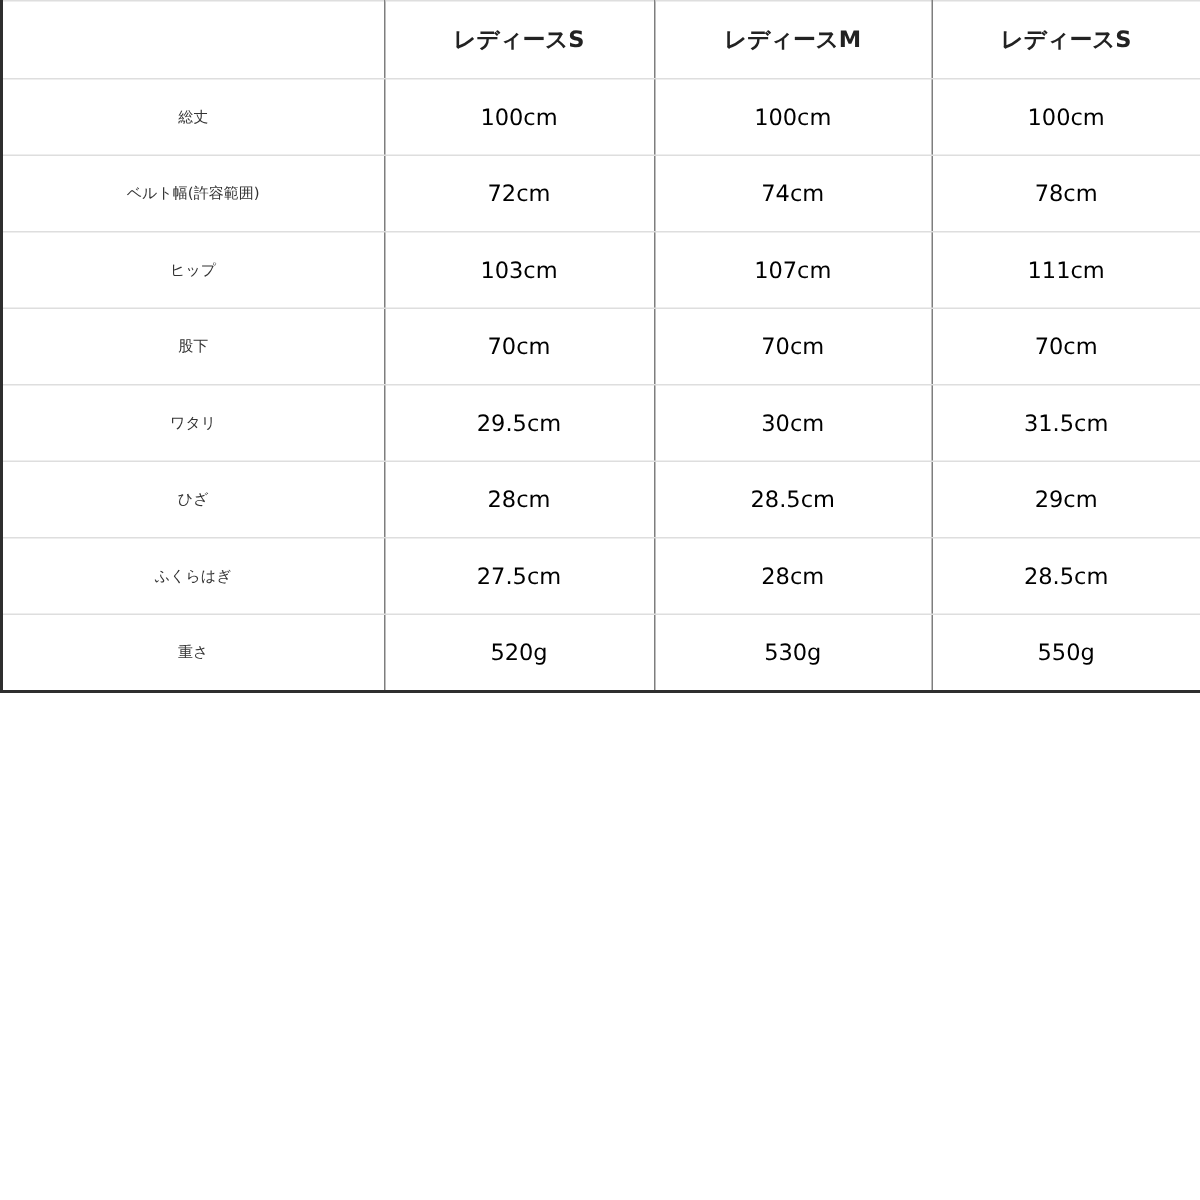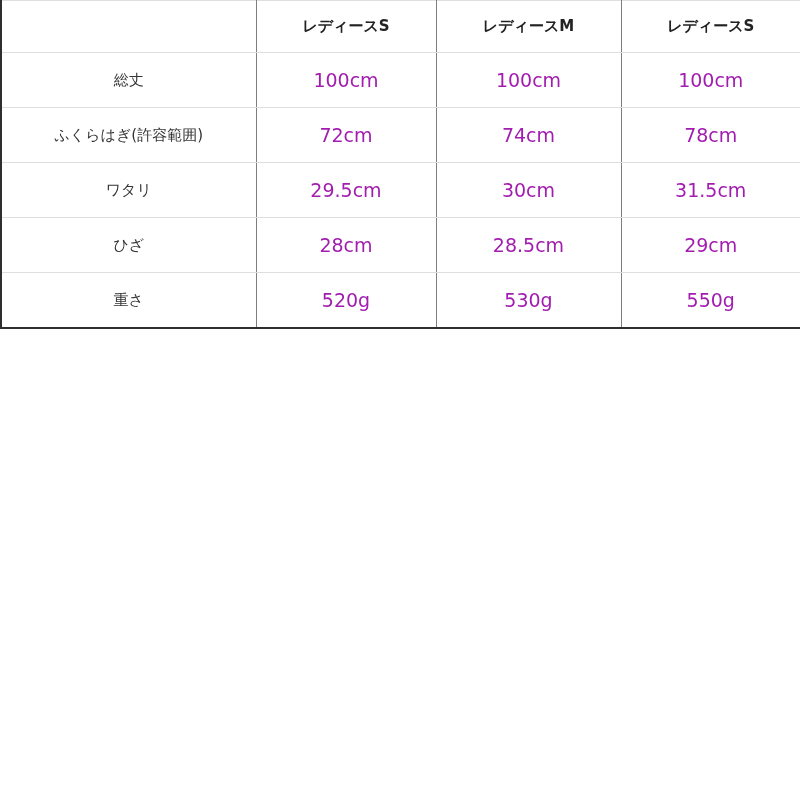--- a/index.html
+++ b/index.html
@@ -48,28 +48,28 @@
 
   th.col-header {
     font-size: 15px;
     font-weight: bold;
     color: #222222;
   }
   th.corner {
     background: #ffffff;
   }
   td.measurement-label {
-    font-size: 15px;
+    font-size: 10px;
     font-weight: normal;
     color: #333333;
   }
   td.size-value {
-    font-size: 19px;
+    font-size: 15px;
     font-weight: normal;
-    color: #a21caf;
+    color: #000000;
   }
 </style>
 </head>
 <body>
 
 <div class="page">
   <table class="size-table">
     <colgroup>
       <col class="c-label">
       <col class="c-size-s">
@@ -85,38 +85,56 @@
       </tr>
     </thead>
     <tbody id="table-body">
         <tr>
           <td class="measurement-label">総丈</td>
           <td class="size-value">100cm</td>
           <td class="size-value">100cm</td>
           <td class="size-value">100cm</td>
         </tr>
         <tr>
-          <td class="measurement-label">ふくらはぎ(許容範囲)</td>
+          <td class="measurement-label">ベルト幅(許容範囲)</td>
           <td class="size-value">72cm</td>
           <td class="size-value">74cm</td>
           <td class="size-value">78cm</td>
+        </tr>
+        <tr>
+          <td class="measurement-label">ヒップ</td>
+          <td class="size-value">103cm</td>
+          <td class="size-value">107cm</td>
+          <td class="size-value">111cm</td>
+        </tr>
+        <tr>
+          <td class="measurement-label">股下</td>
+          <td class="size-value">70cm</td>
+          <td class="size-value">70cm</td>
+          <td class="size-value">70cm</td>
         </tr>
         <tr>
           <td class="measurement-label">ワタリ</td>
           <td class="size-value">29.5cm</td>
           <td class="size-value">30cm</td>
           <td class="size-value">31.5cm</td>
         </tr>
         <tr>
           <td class="measurement-label">ひざ</td>
           <td class="size-value">28cm</td>
           <td class="size-value">28.5cm</td>
           <td class="size-value">29cm</td>
         </tr>
         <tr>
+          <td class="measurement-label">ふくらはぎ</td>
+          <td class="size-value">27.5cm</td>
+          <td class="size-value">28cm</td>
+          <td class="size-value">28.5cm</td>
+        </tr>
+        <tr>
           <td class="measurement-label">重さ</td>
           <td class="size-value">520g</td>
           <td class="size-value">530g</td>
           <td class="size-value">550g</td>
         </tr>
       </tbody>
   </table>
 </div>
 
 </body></html>

